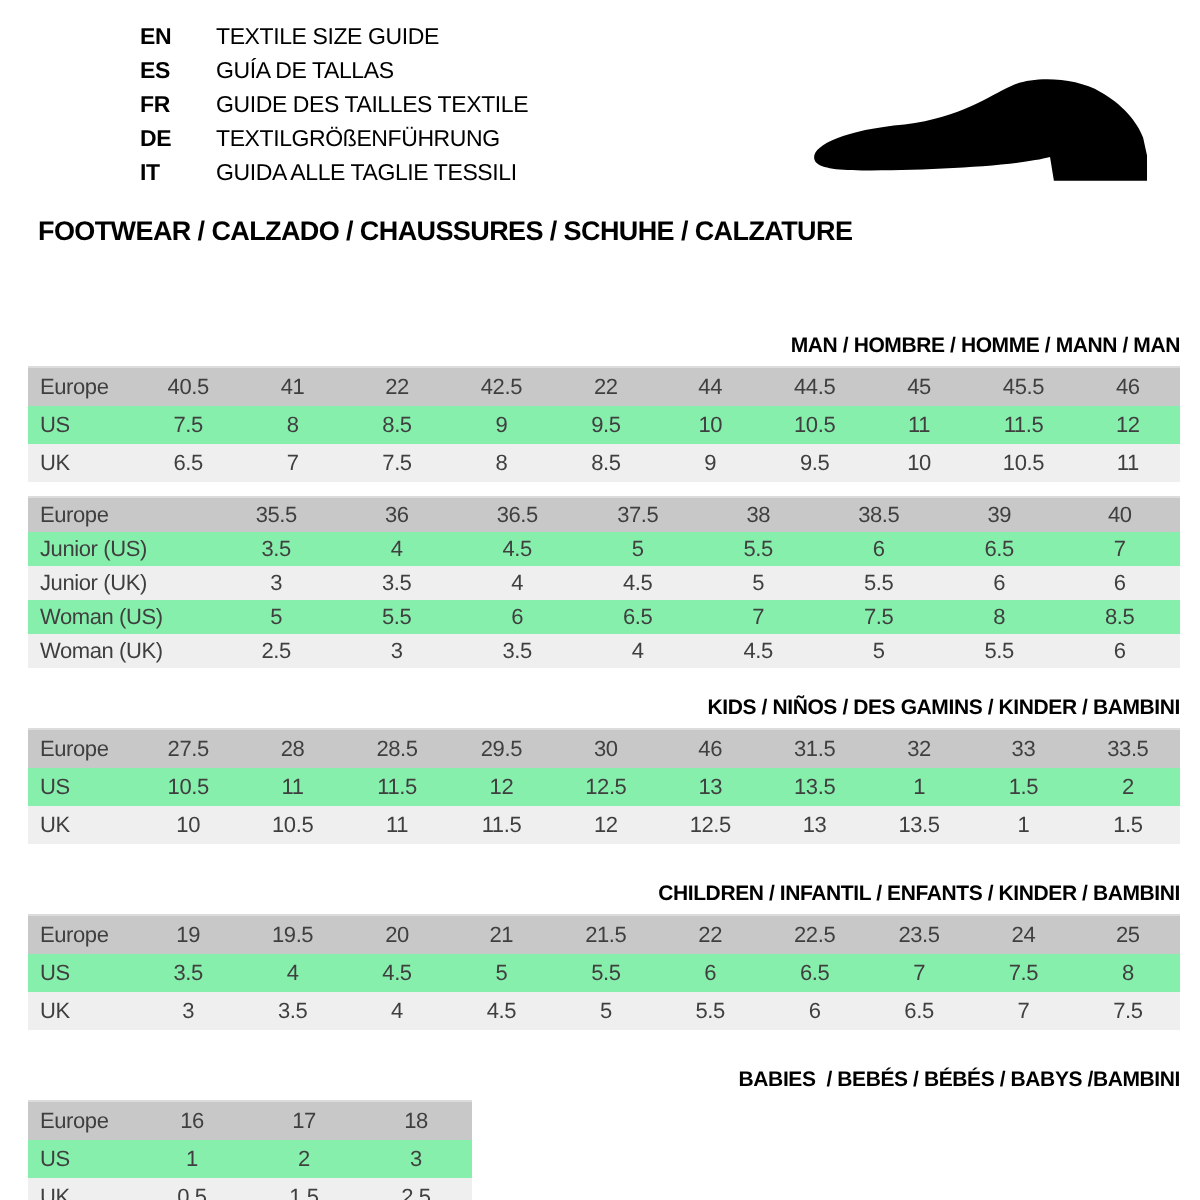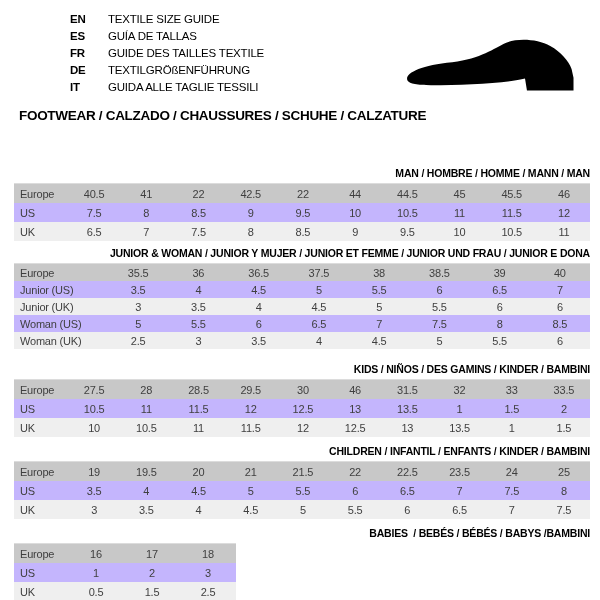--- a/index.html
+++ b/index.html
@@ -17,30 +17,30 @@
   .lang-label{font-size:11.5px;font-weight:normal;color:#000;letter-spacing:-0.2px;white-space:pre;}
   .category-line{
     position:absolute;left:19px;top:108px;
     font-size:13.5px;font-weight:bold;color:#000000;letter-spacing:-0.3px;white-space:pre;
   }
   .shoe{position:absolute;left:396px;top:26px;width:194px;height:74px;}
 
   
   .sections{position:absolute;left:14px;top:168px;width:576px;}
   .size-section{margin:0;}
-  .size-section + .size-section{margin-top:9px;}
+  .size-section + .size-section{margin-top:20px;}
   .size-section:nth-child(2){margin-top:7px;}
   .size-section:nth-child(3){margin-top:15px;}
   .section-title{
     font-size:10.5px;font-weight:bold;color:#000;letter-spacing:-0.2px;
     line-height:11px;margin:0 0 4px 3px;white-space:pre;text-align:right;
   }
   .size-table{width:576px;border-top:1px solid #dcdcdc;box-sizing:border-box;}
   .size-table.cols3{width:222px;}
-  .t-row{display:flex;height:19px;align-items:center;background:#c4b5fd;}
+  .t-row{display:flex;height:19px;align-items:center;background:#86efac;}
   .size-table.compact .t-row{height:17px;}
   .t-row.head{background:var(--head-bg,#c8c8c8);justify-content:center;}
   .t-row.alt{background:var(--alt-bg,#efefef);}
   .row-label{
     width:48px;padding-left:6px;flex:none;
     font-size:11px;color:#3f3f3f;letter-spacing:-0.2px;white-space:nowrap;
   }
   .size-table.cols8 .row-label{width:88px;}
   .size-cell{
     flex:1;text-align:center;
@@ -132,21 +132,20 @@
             <div class="size-cell">8.5</div>
             <div class="size-cell">9</div>
             <div class="size-cell">9.5</div>
             <div class="size-cell">10</div>
             <div class="size-cell">10.5</div>
             <div class="size-cell">11</div>
           </div>
         </div>
       </div>
       <div class="size-section">
-        <div class="section-title">JUNIOR &amp; WOMAN / JUNIOR Y MUJER / JUNIOR ET FEMME / JUNIOR UND FRAU / JUNIOR E DONA</div>
         <div class="size-table cols8 compact">
           <div class="t-row head">
             <div class="row-label">Europe</div>
             <div class="size-cell">35.5</div>
             <div class="size-cell">36</div>
             <div class="size-cell">36.5</div>
             <div class="size-cell">37.5</div>
             <div class="size-cell">38</div>
             <div class="size-cell">38.5</div>
             <div class="size-cell">39</div>

